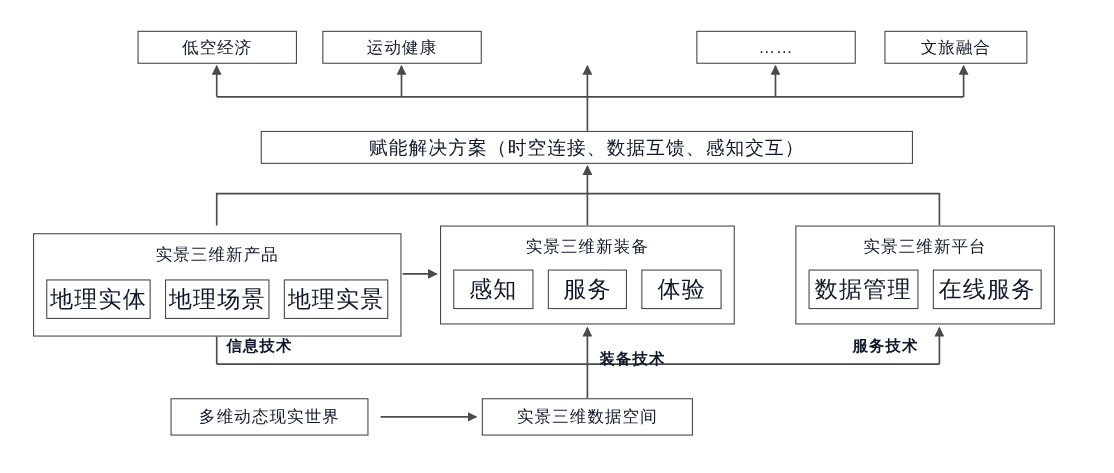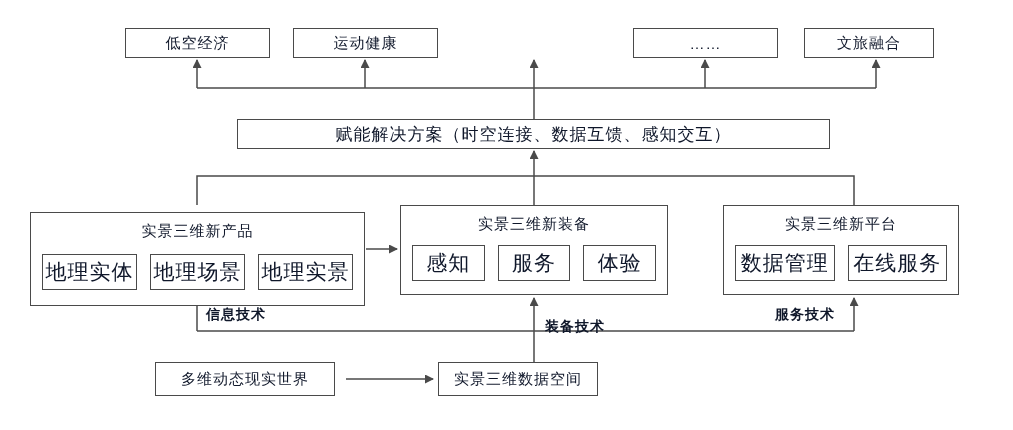--- a/index.html
+++ b/index.html
@@ -152,15 +152,15 @@
       <div class="inner-box">数据管理</div>
       <div class="inner-box">在线服务</div>
     </div>
   </div>
 
   <div class="tech-label" style="left:206px; top:306px;">信息技术</div>
   <div class="tech-label" style="left:545px; top:306px;margin-top:12px;">装备技术</div>
   <div class="tech-label" style="left:775px; top:306px;">服务技术</div>
 
   <div class="box" style="left:155px; top:362px; width:180px; height:34px;">多维动态现实世界</div>
-  <div class="box" style="left:438px; top:362px; width:160px; height:34px;">实景三维数据空间</div>
+  <div class="box" style="left:438px; top:362px; width:192px; height:34px;">实景三维数据空间</div>
 
 </div>
 
 </body></html>

